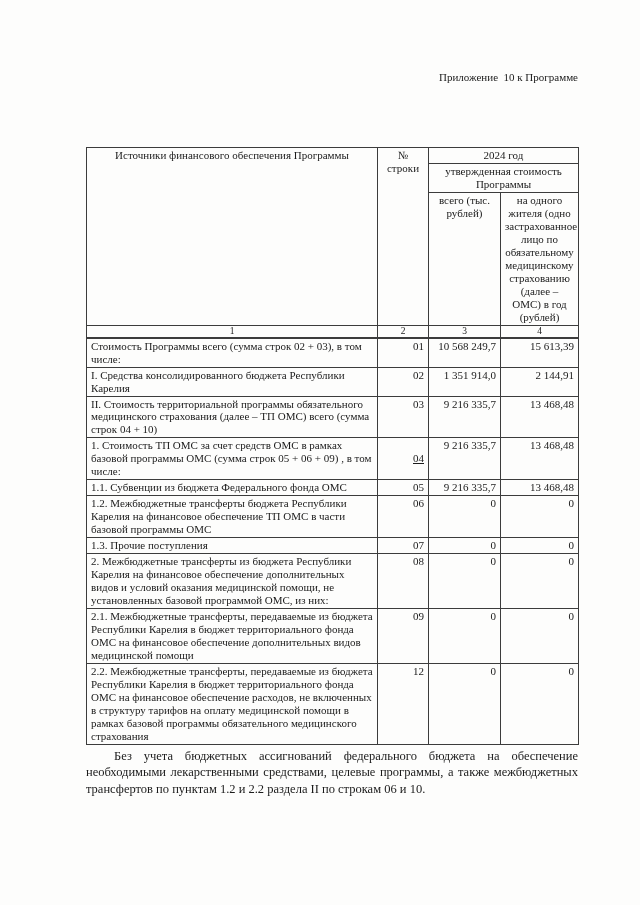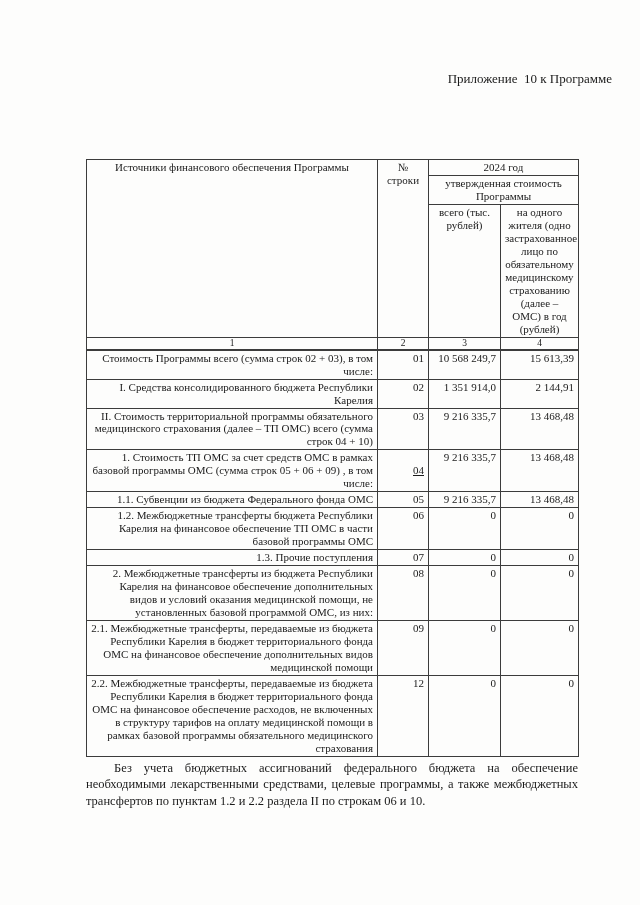--- a/index.html
+++ b/index.html
@@ -8,34 +8,34 @@
     width: 640px;
     height: 905px;
     margin: 0 auto;
     background: #fdfdfc;
     color: #1b1b1b;
     font-family: "Liberation Serif", "DejaVu Serif", serif;
     overflow: hidden;
   }
   .corner-note {
     padding-top: 71px;
-    padding-right: 28px;
+    padding-right: 62px;
     text-align: right;
-    font-size: 13px;
+    font-size: 11px;
     white-space: pre-wrap;
   }
   .doc-title {
     margin-top: 25px;
     text-align: center;
     font-size: 13.5px;
     line-height: 1.45;
     white-space: pre-wrap;
   }
   table.fin-table {
-    margin: 8px 0 0 86px;
+    margin: 0 0 0 86px;
     width: 492px;
     border-collapse: collapse;
     table-layout: fixed;
     font-size: 11px;
     line-height: 1.18;
     padding-left: 32px;
   }
   .fin-table th, .fin-table td {
     border: 1px solid #3c3c3c;
     padding: 1px 4px;
@@ -44,21 +44,21 @@
     overflow: hidden;
   }
   .fin-table th { text-align: center; }
   .fin-table tr.numbering td {
     padding: 0 2px;
     font-size: 9.5px;
     line-height: 1.15;
     text-align: center;
     border-bottom: 2px solid #3c3c3c;
   }
-  .fin-table td.td-source { text-align: right; }
+  .fin-table td.td-source { text-align: left; }
   .fin-table td.td-num, .fin-table td.td-val { text-align: right; }
   .fin-table td.mid { vertical-align: middle; text-decoration: underline; }
   .notes {
     margin: 3px 0 0 86px;
     width: 492px;
     font-size: 12.5px;
     line-height: 1.32;
     text-align: justify;
   }
   .notes p { margin: 0; text-indent: 28px; }

